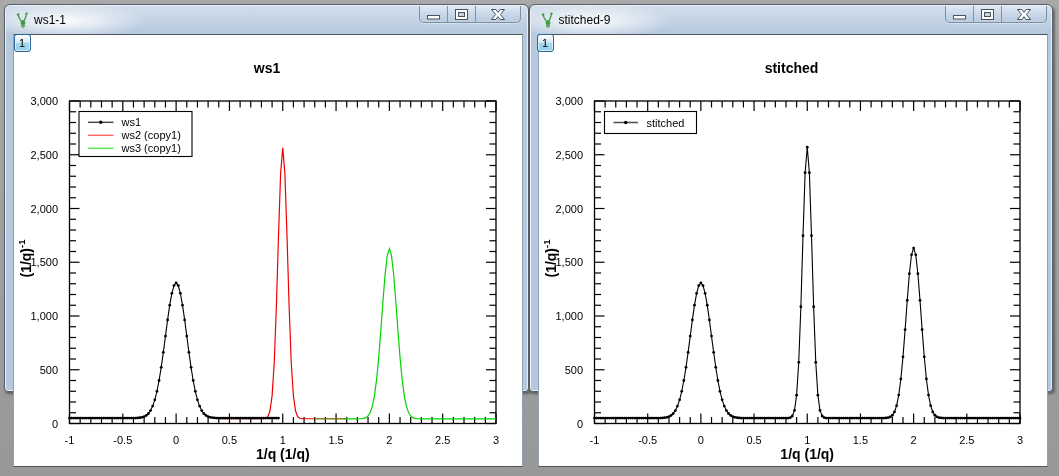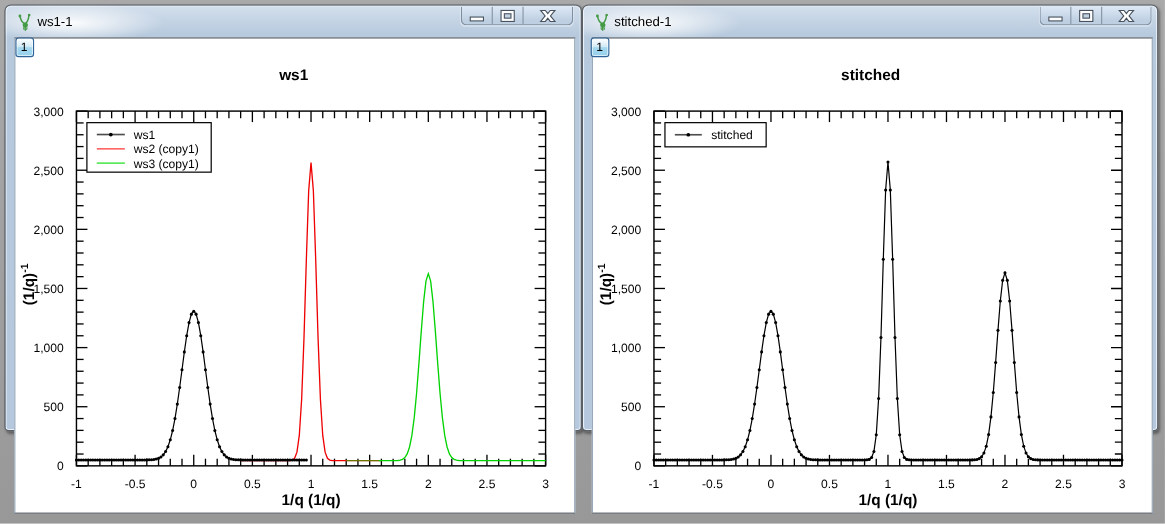--- a/index.html
+++ b/index.html
@@ -55,21 +55,21 @@
 <g fill="none" stroke="#459a45" stroke-width="1.3" stroke-linecap="round">
 <path d="M7 15.5 C7 12 6.8 10.5 6.5 9"></path>
 <path d="M6.3 9.5 C4.8 8.8 3.2 7.2 2.3 3.2"></path>
 <path d="M7 9.5 C8.8 8.2 9.8 6.2 10.3 2.2"></path>
 </g>
 <circle cx="2.1" cy="2.5" r="1.3" fill="#459a45"></circle>
 <circle cx="10.5" cy="1.6" r="1.2" fill="#459a45"></circle>
 <path d="M4.6 10.6 C4.6 9.4 5.6 8.7 7 8.7 C8.4 8.7 9.4 9.4 9.4 10.6 C9.4 12.2 8.4 13.4 7 13.4 C5.6 13.4 4.6 12.2 4.6 10.6 Z" fill="#459a45"></path>
 <path d="M5.2 13 L6 15 M8.8 13 L8 15" stroke="#459a45" stroke-width="1"></path>
 </svg>
-<span class="cap">stitched-1</span>
+<span class="cap">stitched-9</span>
 <div style="position:absolute;top:1px;right:5px">
       <div class="btns">
  <div class="btn"><svg width="27" height="17">
             <rect x="7.5" y="9.5" width="12" height="3.5" fill="#fff" stroke="#47525e" stroke-width="1"></rect>
           </svg></div>
  <div class="sep"></div>
  <div class="btn"><svg width="27" height="17">
             <rect x="7.5" y="3.5" width="12" height="10" fill="#fff" stroke="#47525e" stroke-width="1"></rect>
             <rect x="10.5" y="6.5" width="6" height="4" fill="#c3d3e4" stroke="#47525e" stroke-width="1"></rect>
           </svg></div>

